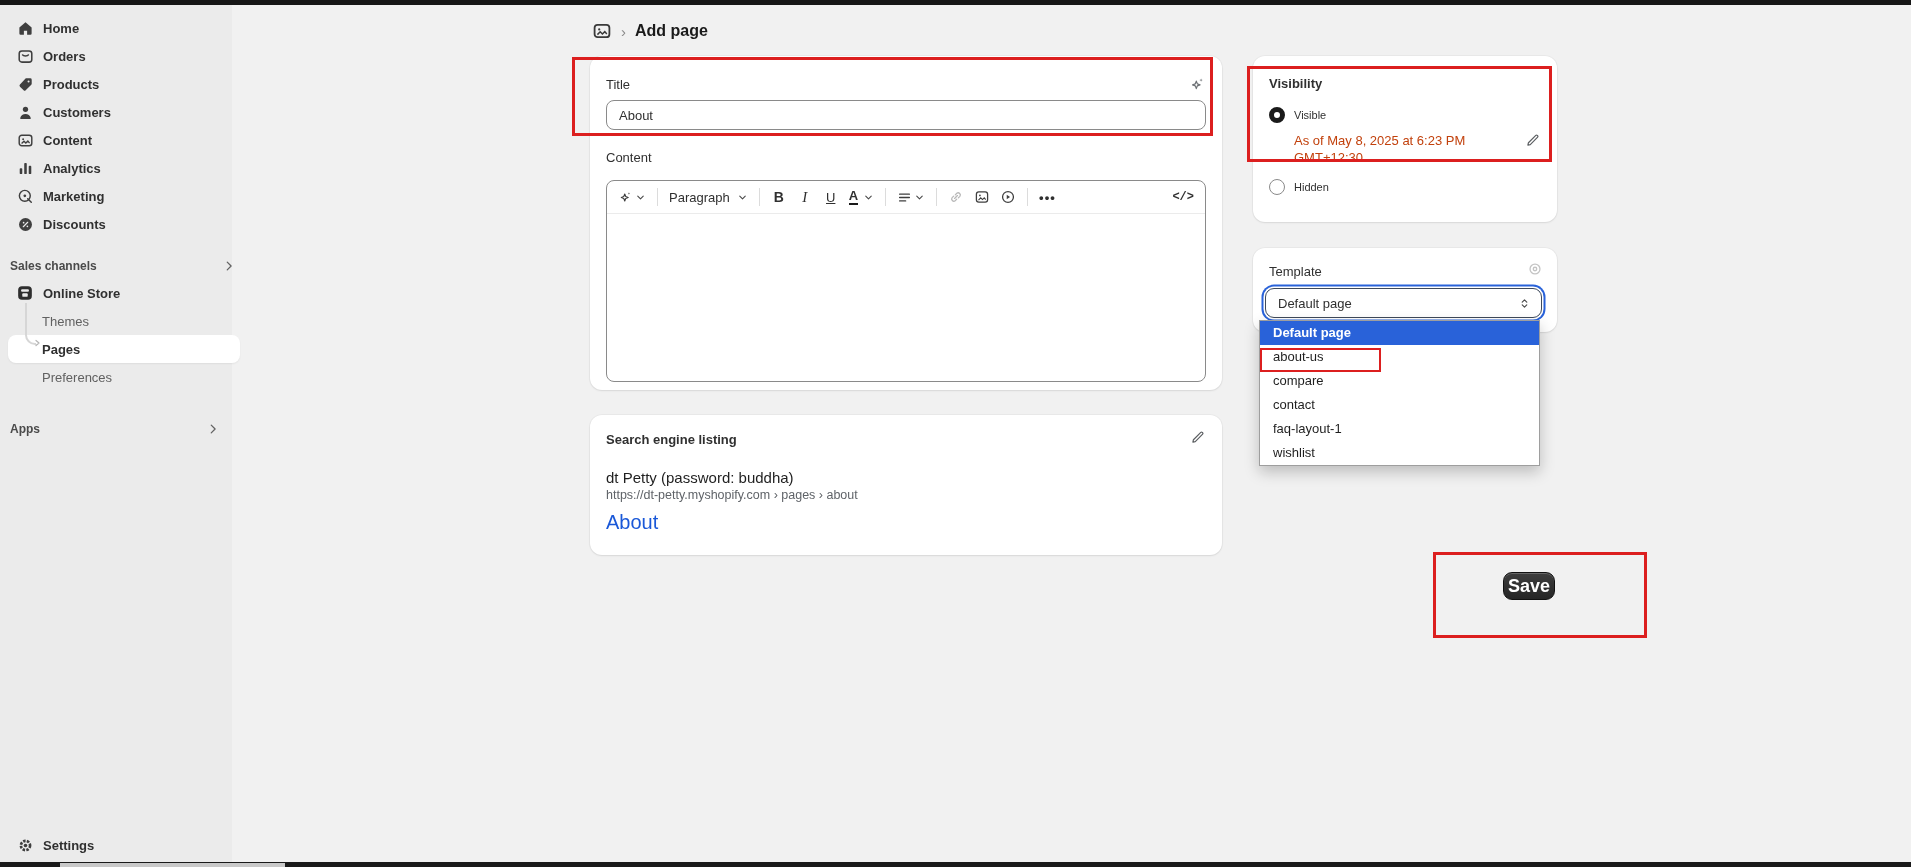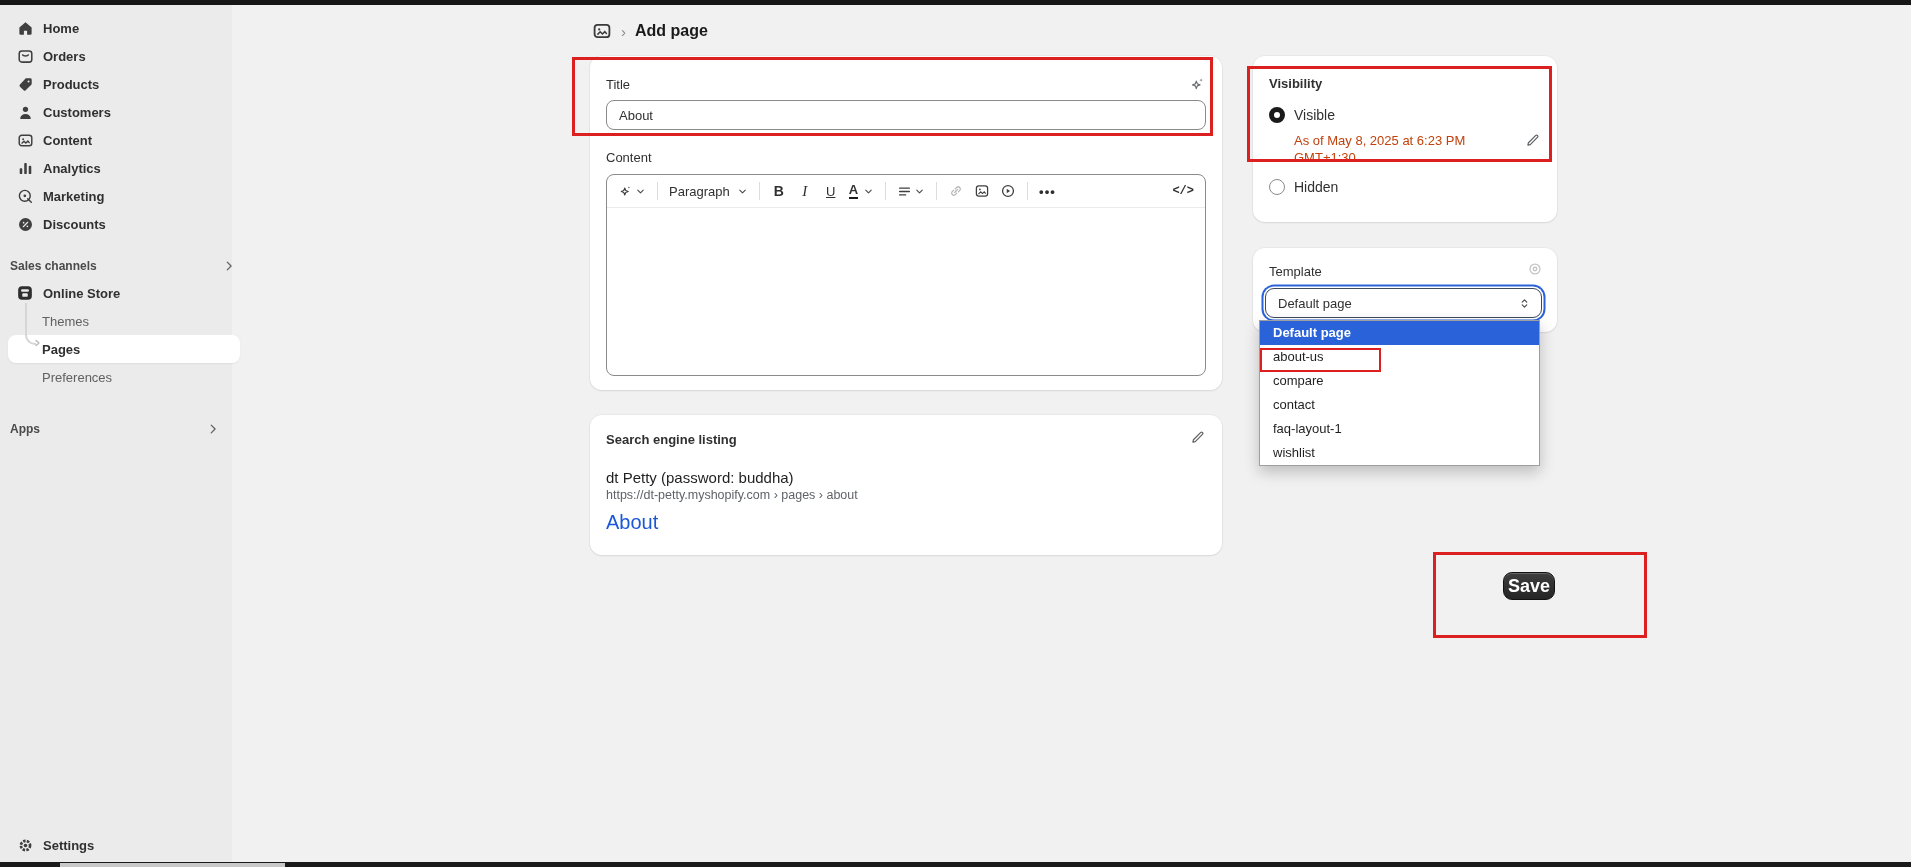--- a/index.html
+++ b/index.html
@@ -28,42 +28,42 @@
   .page-title{font-size:16px;font-weight:700;color:#1a1a1a}
   
   .card{position:absolute;background:#fff;border-radius:12px;box-shadow:0 1px 2px rgba(0,0,0,.08),0 0 0 1px rgba(0,0,0,.03)}
   .card-label{font-size:13px;font-weight:500;color:#303030}
   .card-heading{font-size:13px;font-weight:700;color:#303030}
   
   .main-card{left:590px;top:56px;width:632px;height:334px}
   .label-row{position:absolute;left:16px;right:16px;top:20px;display:flex;justify-content:space-between;align-items:center}
   .title-input{position:absolute;left:16px;right:16px;top:44px;height:30px;border:1px solid #8a8a8a;border-radius:8px;padding:0 12px;font-size:13px;color:#303030;font-family:"Liberation Sans",sans-serif;background:#fff;outline:none}
   .content-label{position:absolute;left:16px;top:94px}
-  .editor{position:absolute;left:16px;right:16px;top:118px;height:202px;border:1px solid #8a8a8a;border-radius:8px;background:#fff;overflow:hidden}
+  .editor{position:absolute;left:16px;right:16px;top:124px;height:202px;border:1px solid #8a8a8a;border-radius:8px;background:#fff;overflow:hidden}
   .toolbar{display:flex;align-items:center;height:33px;padding:0 8px;gap:4px;border-bottom:1px solid #ebebeb}
   .tb-btn{display:flex;align-items:center;justify-content:center;gap:2px;height:26px;min-width:22px;padding:0 3px;border-radius:6px;cursor:pointer;font-size:13px;color:#303030}
   .tb-divider{width:1px;height:18px;background:#dcdcdc;margin:0 4px}
   .tb-bold{font-weight:800;font-size:14px}
   .tb-italic{font-family:"Liberation Serif",serif;font-style:italic;font-size:15px}
   .tb-underline{text-decoration:underline}
   .tb-color{font-weight:600;border-bottom:2px solid #1a1a1a;line-height:14px}
   .tb-more{letter-spacing:1px;font-weight:700;color:#303030}
   .tb-code{font-family:"Liberation Mono",monospace;font-size:12px;font-weight:700;margin-left:auto}
   .editor-body{height:169px;cursor:text}
   
   .seo-card{left:590px;top:415px;width:632px;height:140px}
   .seo-head{position:absolute;left:16px;top:17px}
   .seo-pencil{position:absolute;right:16px;top:14px;cursor:pointer}
   .seo-site{position:absolute;left:16px;top:54px;font-size:15px;color:#1f1f1f}
   .seo-url{position:absolute;left:16px;top:73px;font-size:12.5px;color:#5f6368}
   .seo-link{position:absolute;left:16px;top:96px;font-size:20px;color:#1a58d8}
   
   .vis-card{left:1253px;top:56px;width:304px;height:166px}
   .vis-head{position:absolute;left:16px;top:20px}
-  .radio-row{position:absolute;left:16px;display:flex;align-items:center;gap:9px;font-size:14px;color:#303030;cursor:pointer}
+  .radio-row{position:absolute;left:16px;display:flex;align-items:center;gap:9px;font-size:11px;color:#303030;cursor:pointer}
   .radio-on{width:16px;height:16px;border-radius:50%;border:5px solid #1a1a1a;background:#fff;flex:0 0 16px}
   .radio-off{width:16px;height:16px;border-radius:50%;border:1.5px solid #8a8a8a;background:#fff;flex:0 0 16px}
   .vis-note{position:absolute;left:41px;width:200px;font-size:13px;color:#c2410c;line-height:17px}
   .vis-pencil{position:absolute;right:16px;top:76px;cursor:pointer}
   
   .tpl-card{left:1253px;top:248px;width:304px;height:84px}
   .tpl-head{position:absolute;left:16px;top:16px}
   .tpl-eye{position:absolute;right:14px;top:13px;cursor:pointer}
   .tpl-select{position:absolute;left:12px;top:40px;width:277px;height:30px;border:1px solid #3f4a5a;border-radius:9px;background:#fff;display:flex;align-items:center;justify-content:space-between;padding:0 10px 0 12px;font-size:13px;color:#303030;cursor:pointer;box-shadow:0 0 0 1.5px #fff,0 0 0 3.5px #2962d9}
   
@@ -328,21 +328,21 @@
   <span class="seo-link">About</span>
 </section>
 
 <section class="card vis-card">
   <span class="card-heading vis-head">Visibility</span>
   <div class="radio-row" style="top:51px">
     <span class="radio-on"></span>
     <span>Visible</span>
   </div>
   <span class="vis-note" style="top:76px">As of May 8, 2025 at 6:23 PM</span>
-  <span class="vis-note" style="top:93px">GMT+1:30</span>
+  <span class="vis-note" style="top:93px">GMT+12:30</span>
   <span class="vis-pencil">
       <svg width="16" height="16" viewBox="0 0 20 20" fill="none" stroke="#5c5f62" stroke-width="1.5" stroke-linecap="round" stroke-linejoin="round">
         <path d="M3.6 16.4l.7-3 9.2-9.2a1.3 1.3 0 0 1 1.8 0l.5.5a1.3 1.3 0 0 1 0 1.8l-9.2 9.2Z"></path>
       </svg>
     </span>
   <div class="radio-row" style="top:123px">
     <span class="radio-off"></span>
     <span>Hidden</span>
   </div>
 </section>

